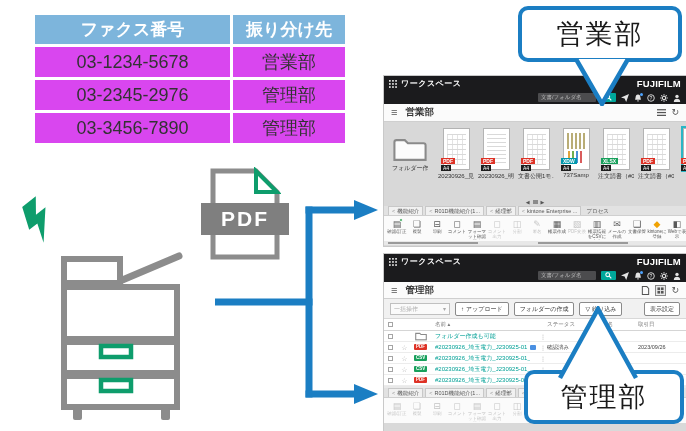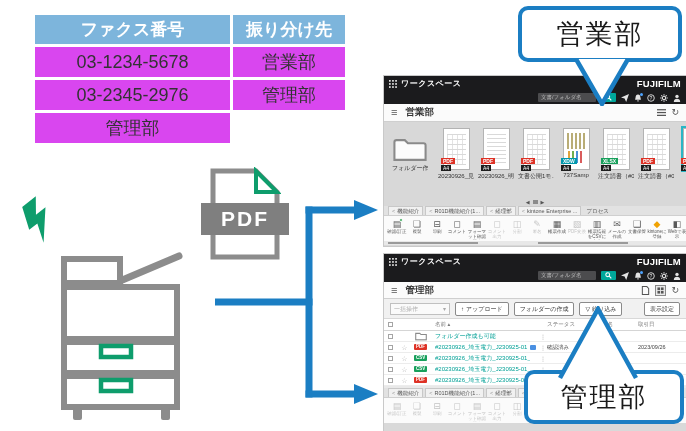--- a/index.html
+++ b/index.html
@@ -188,20 +188,21 @@
 
 <div class="canvas">
 
   <div class="fax-table">
     <div class="fax-th">ファクス番号</div>
     <div class="fax-th">振り分け先</div>
     <div class="fax-td">03-1234-5678</div>
     <div class="fax-td">営業部</div>
     <div class="fax-td">03-2345-2976</div>
     <div class="fax-td">管理部</div>
+    <div class="fax-td">03-3456-7890</div>
     <div class="fax-td">管理部</div>
   </div>
 
   <svg class="lightning" width="62" height="80" viewBox="-8 -7 36 38">
     <polygon points="7,0 17,0 10.5,8.5 17.5,8.5 4,24 8,13 2,13" transform="rotate(-38 10 12)" fill="#0e9d6c"></polygon>
   </svg>
 
   <svg class="printer" width="150" height="186" viewBox="0 0 150 186">
     <line x1="67" y1="45" x2="126" y2="20" stroke="#8c8c8c" stroke-width="7" stroke-linecap="round"></line>
     <rect x="11" y="23" width="56" height="24" fill="#fff" stroke="#8c8c8c" stroke-width="6"></rect>

